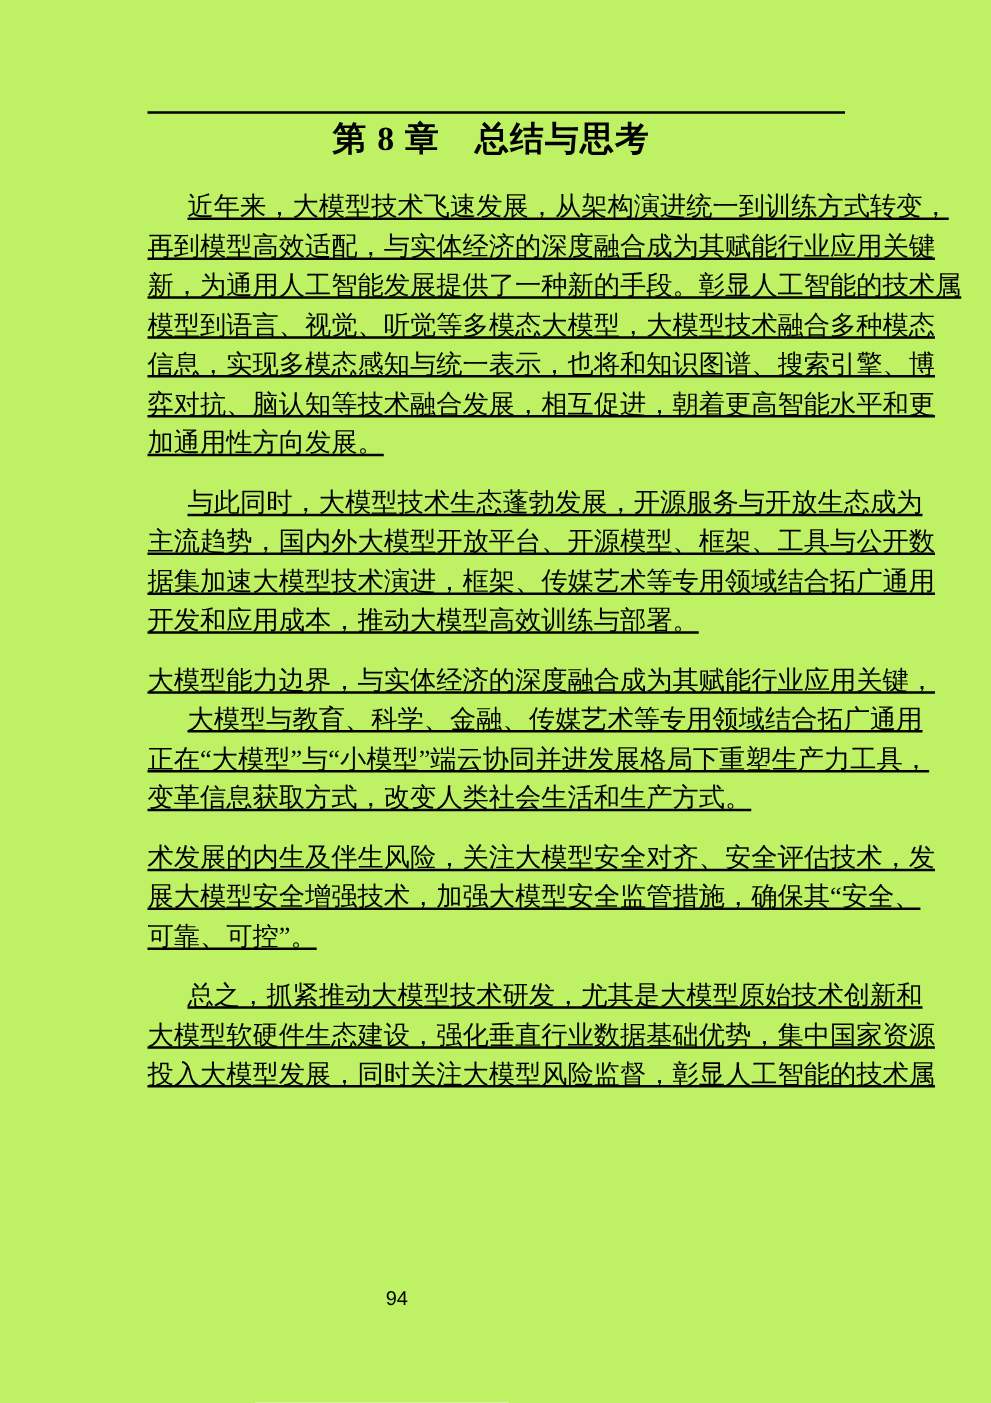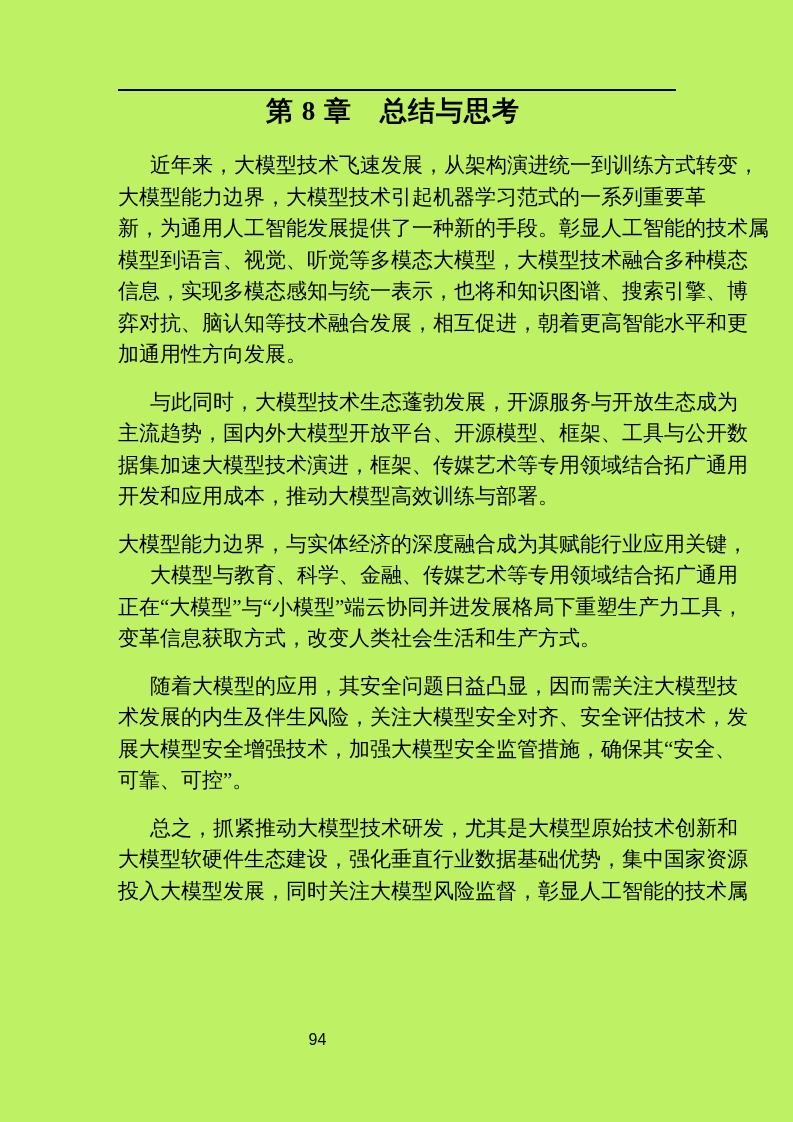--- a/index.html
+++ b/index.html
@@ -36,20 +36,21 @@
     line-height: 34px;
     letter-spacing: 1px;
     white-space: pre;
   }
   .content {
     position: absolute;
     top: 150px;
     left: 118px;
     width: 550px;
     font-size: 21px;
+    text-decoration: underline;
   }
   .para {
     margin-bottom: 16px;
   }
   .line {
     line-height: 31.5px;
     text-align: justify;
     text-align-last: justify;
     text-justify: inter-ideograph;
     white-space: nowrap;
@@ -73,41 +74,40 @@
 </style>
 </head>
 <body>
 
 <div class="page">
   <div class="header-rule"></div>
   <h1 class="chapter-title">第 8 章　总结与思考</h1>
   <div class="content" id="content">
       <div class="para">
         <div class="line first">近年来，大模型技术飞速发展，从架构演进统一到训练方式转变，</div>
-        <div class="line">大模型能力边界，大模型技术引起机器学习范式的一系列重要革</div>
+        <div class="line">再到模型高效适配，与实体经济的深度融合成为其赋能行业应用关键</div>
         <div class="line">新，为通用人工智能发展提供了一种新的手段。彰显人工智能的技术属</div>
         <div class="line">模型到语言、视觉、听觉等多模态大模型，大模型技术融合多种模态</div>
         <div class="line">信息，实现多模态感知与统一表示，也将和知识图谱、搜索引擎、博</div>
         <div class="line">弈对抗、脑认知等技术融合发展，相互促进，朝着更高智能水平和更</div>
         <div class="line last">加通用性方向发展。</div>
       </div>
       <div class="para">
         <div class="line first">与此同时，大模型技术生态蓬勃发展，开源服务与开放生态成为</div>
         <div class="line">主流趋势，国内外大模型开放平台、开源模型、框架、工具与公开数</div>
         <div class="line">据集加速大模型技术演进，框架、传媒艺术等专用领域结合拓广通用</div>
         <div class="line last">开发和应用成本，推动大模型高效训练与部署。</div>
       </div>
       <div class="para">
         <div class="line">大模型能力边界，与实体经济的深度融合成为其赋能行业应用关键，</div>
         <div class="line first">大模型与教育、科学、金融、传媒艺术等专用领域结合拓广通用</div>
         <div class="line">正在“大模型”与“小模型”端云协同并进发展格局下重塑生产力工具，</div>
         <div class="line last">变革信息获取方式，改变人类社会生活和生产方式。</div>
       </div>
       <div class="para">
-        <div class="line first">随着大模型的应用，其安全问题日益凸显，因而需关注大模型技</div>
         <div class="line">术发展的内生及伴生风险，关注大模型安全对齐、安全评估技术，发</div>
         <div class="line">展大模型安全增强技术，加强大模型安全监管措施，确保其“安全、</div>
         <div class="line last">可靠、可控”。</div>
       </div>
       <div class="para">
         <div class="line first">总之，抓紧推动大模型技术研发，尤其是大模型原始技术创新和</div>
         <div class="line">大模型软硬件生态建设，强化垂直行业数据基础优势，集中国家资源</div>
         <div class="line">投入大模型发展，同时关注大模型风险监督，彰显人工智能的技术属</div>
       </div>
     </div>

